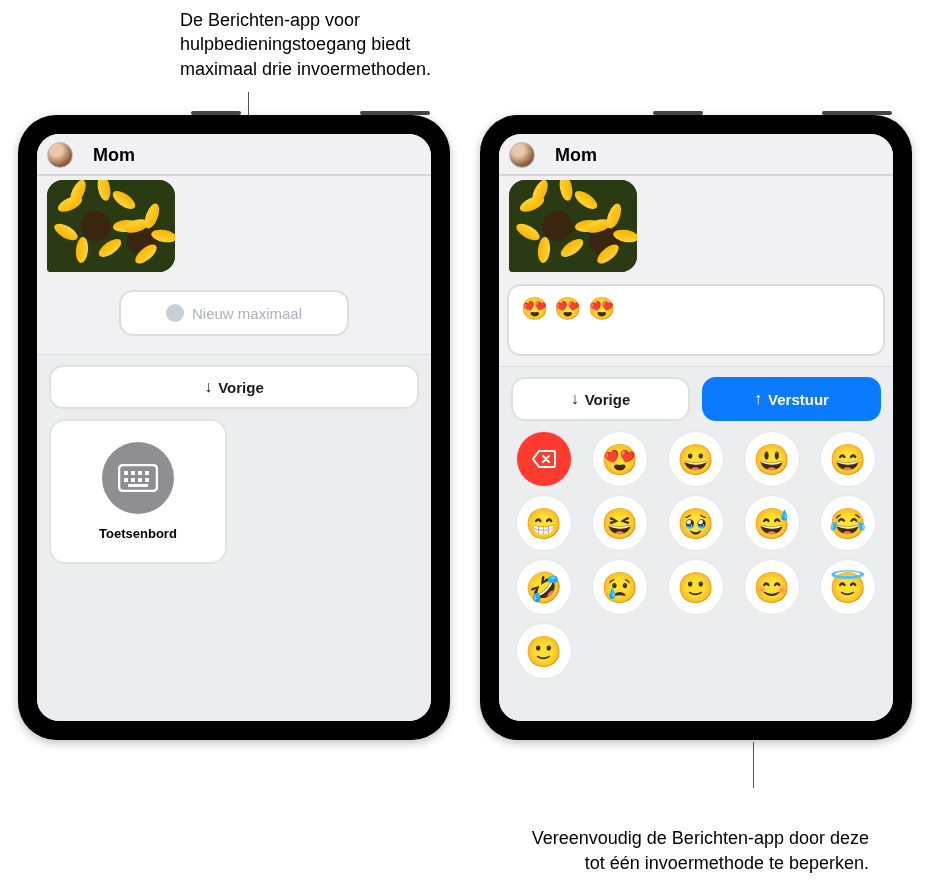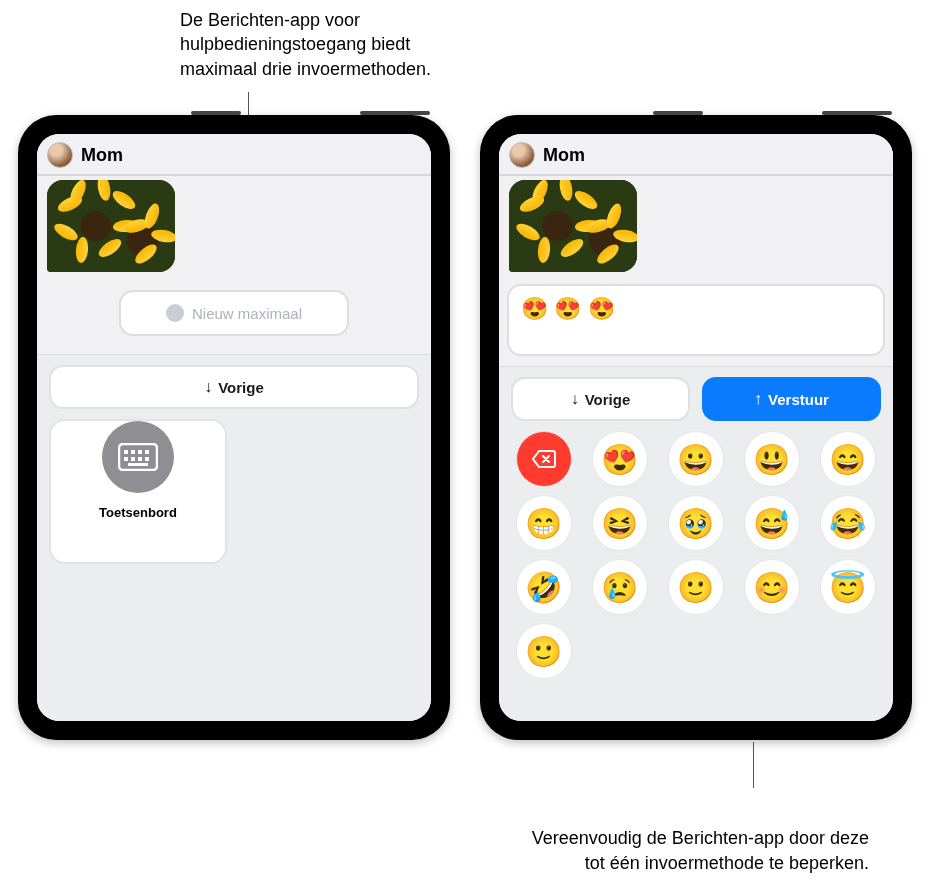--- a/index.html
+++ b/index.html
@@ -64,21 +64,21 @@
     background: #f1f1f3;
     border-radius: 22px;
     overflow: hidden;
     display: flex;
     flex-direction: column;
   }
 
   .contact-bar {
     display: flex;
     align-items: center;
-    gap: 8px;
+    gap: 20px;
     padding: 8px 10px 6px;
     border-bottom: 2px solid #d8d8dc;
     background: #f1f1f3;
   }
   .avatar {
     width: 26px; height: 26px;
     border-radius: 50%;
     background: radial-gradient(circle at 35% 30%, #e9c9a9 25%, #8b5a3a 70%);
     border: 1px solid #bbb;
   }
@@ -191,20 +191,21 @@
     gap: 14px;
   }
   .method-card {
     background: #fff;
     border: 2px solid #e2e3e7;
     border-radius: 16px;
     height: 145px;
     display: flex;
     flex-direction: column;
     align-items: center;
+    justify-content: center;
     gap: 12px;
   }
   .method-card .circle{
     width: 72px; height: 72px; border-radius: 50%;
     display:flex;align-items:center;justify-content:center;
   }
   .kb-circle{background:#8e8e93;}
   .vid-circle{background:#34c759;}
   .emoji-circle{background:#0a7aff;}
   .method-label{font-size:13px;font-weight:600;}

